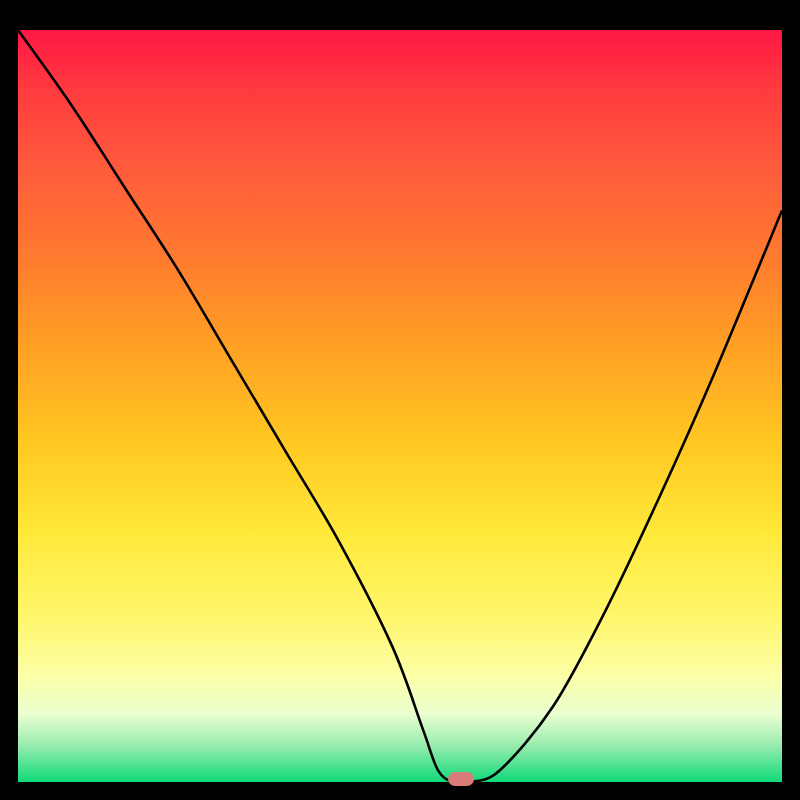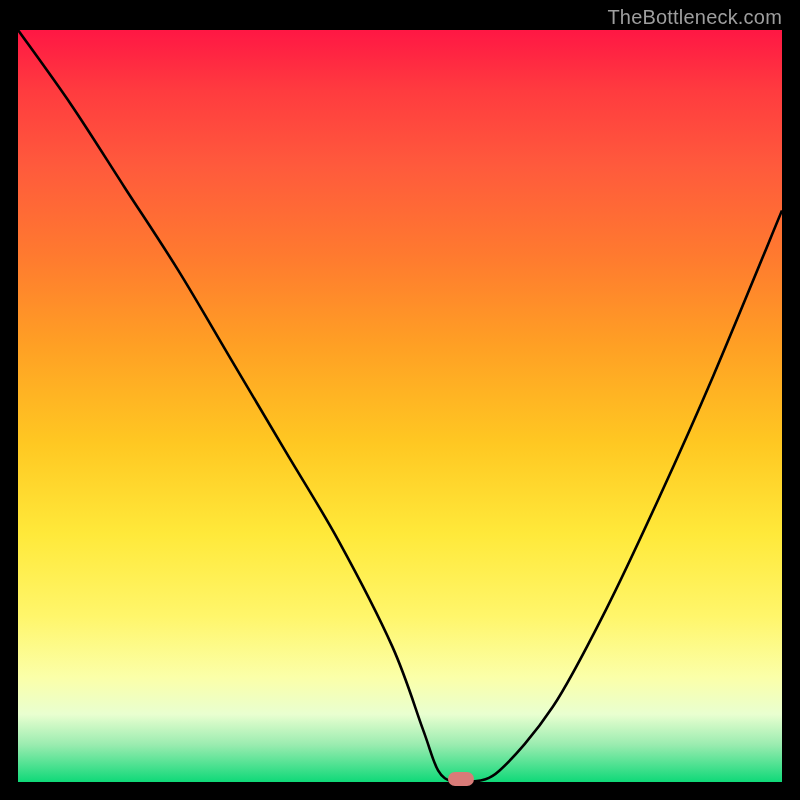--- a/index.html
+++ b/index.html
@@ -61,21 +61,20 @@
     height: 14px;
     border-radius: 7px;
     background: #d97b78;
     transform: translate(-50%, -50%);
   }
 </style>
 </head>
 <body>
 
 <div class="outer">
-  <div class="watermark">TheBottleneck.com</div>
 
   <div class="plot">
     <svg class="curve" viewBox="0 0 764 752" preserveAspectRatio="none">
       <path id="curve-path" d="M 0.00 0.00 C 8.91 12.53, 35.65 48.88, 53.48 75.20 C 71.31 101.52, 89.13 130.35, 106.96 157.92 C 124.79 185.49, 142.61 211.81, 160.44 240.64 C 178.27 269.47, 196.09 300.80, 213.92 330.88 C 231.75 360.96, 249.57 391.04, 267.40 421.12 C 285.23 451.20, 303.05 478.77, 320.88 511.36 C 338.71 543.95, 360.35 585.31, 374.36 616.64 C 388.37 647.97, 397.28 678.68, 404.92 699.36 C 412.56 720.04, 415.11 731.95, 420.20 740.72 C 425.29 749.49, 430.39 750.12, 435.48 752.00 C 440.57 753.88, 443.12 753.88, 450.76 752.00 C 458.40 750.12, 467.31 753.25, 481.32 740.72 C 495.33 728.19, 516.97 703.75, 534.80 676.80 C 552.63 649.85, 570.45 614.13, 588.28 579.04 C 606.11 543.95, 623.93 505.09, 641.76 466.24 C 659.59 427.39, 674.87 393.55, 695.24 345.92 C 715.61 298.29, 752.54 208.05, 764.00 180.48" fill="none" stroke="#000" stroke-width="2.6"></path>
     </svg>
     <div id="min-marker" class="marker" style="left: 443.12px; top: 749px; background: rgb(217, 123, 120);"></div>
   </div>
 </div>
 
 </body></html>

